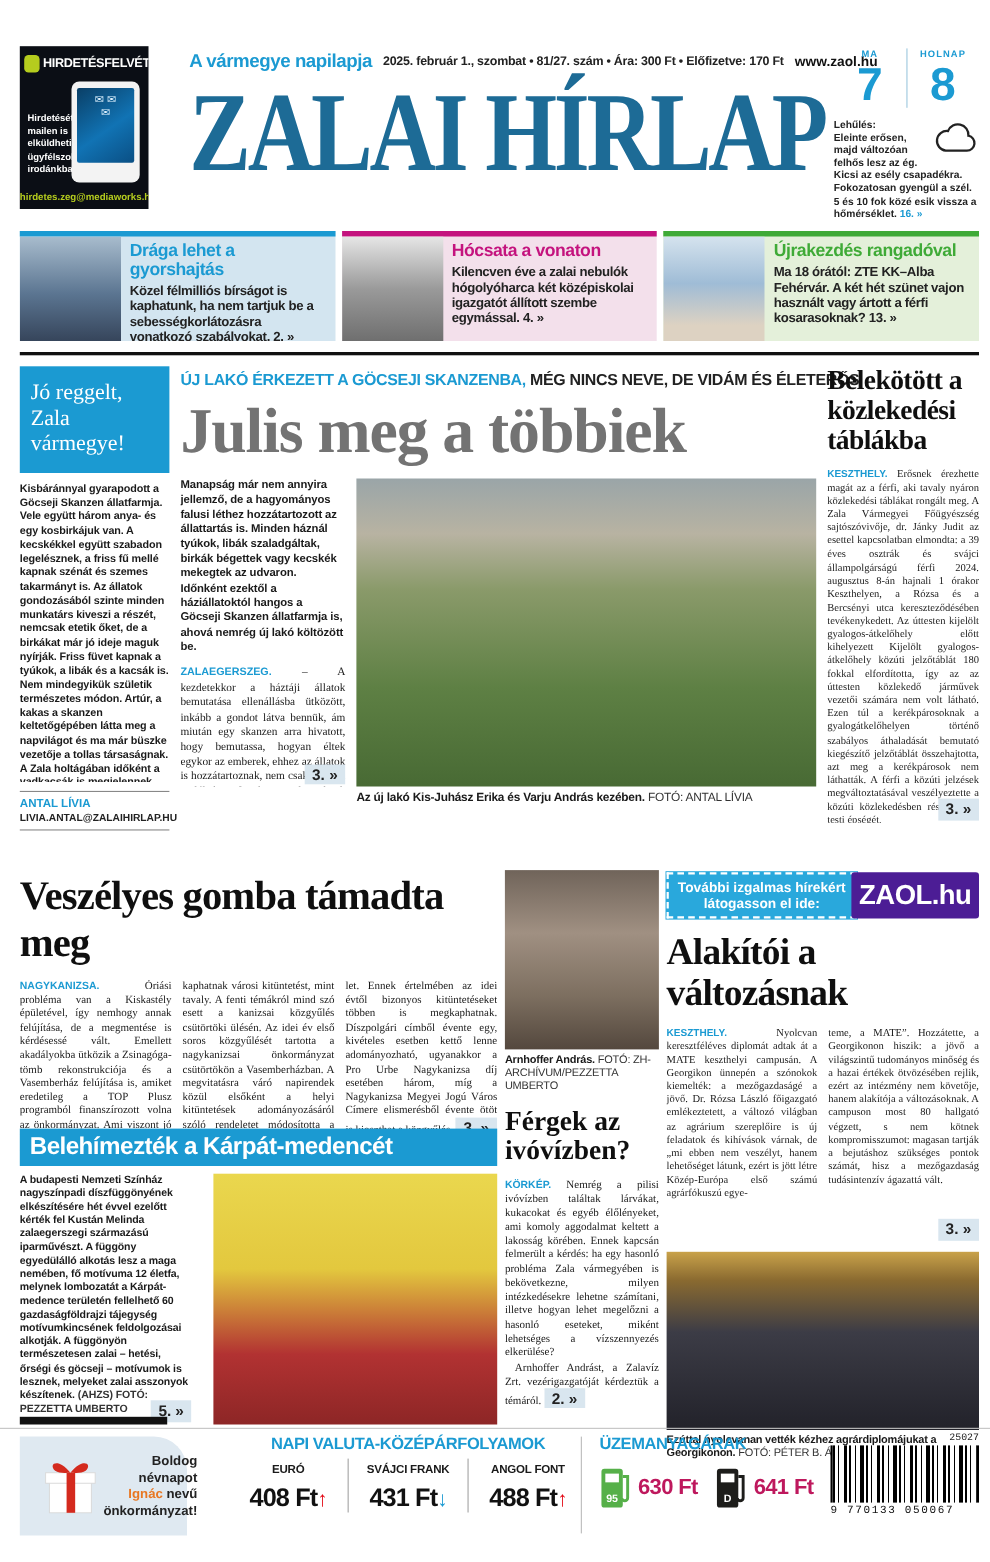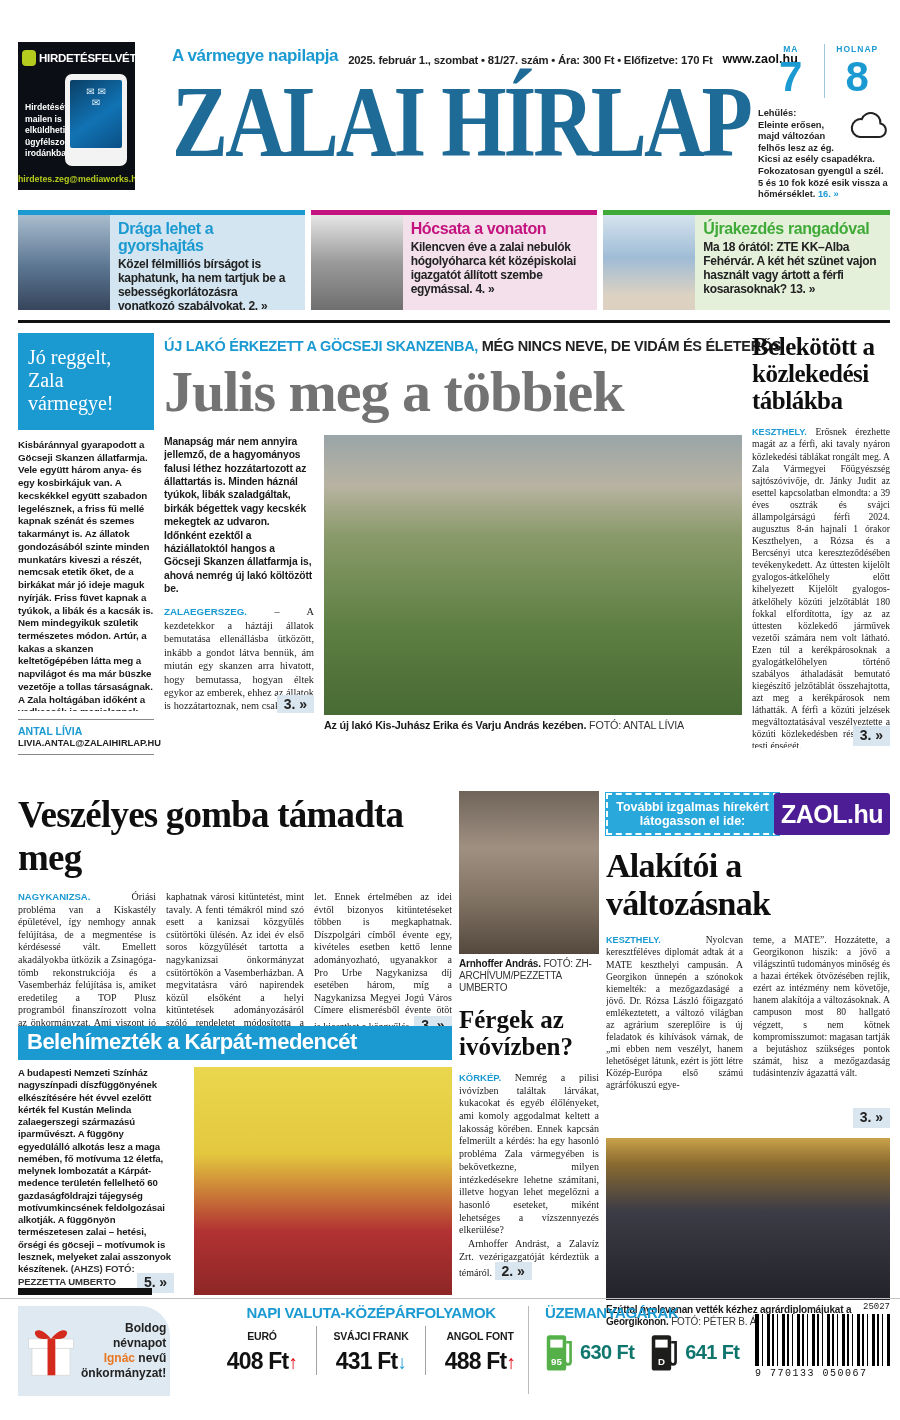--- a/index.html
+++ b/index.html
@@ -11,21 +11,21 @@
   .adbox { position:absolute; left:18px; top:42px; width:117px; height:148px; background:#0b0e15; color:#fff; overflow:hidden; }
   .ad-titlebar { display:flex; align-items:center; gap:3px; margin:8px 4px 0; }
   .ad-tab { width:14px; height:16px; background:#b5cc1e; border-radius:4px; flex:none; }
   .ad-title { font-size:11.5px; font-weight:bold; letter-spacing:-0.3px; white-space:nowrap; }
   .ad-body { position:absolute; left:7px; top:60px; width:58px; font-size:8.6px; font-weight:bold; line-height:1.35; }
   .ad-tablet { position:absolute; right:8px; top:32px; width:62px; height:92px; background:#f3f3f3; border-radius:7px; padding:6px 5px; }
   .ad-screen { width:100%; height:68px; background:linear-gradient(145deg,#0a3f66,#1173b4 55%,#0a4f84); border-radius:2px; color:#dff2ff; font-size:10px; text-align:center; line-height:1.1; padding-top:6px; }
   .ad-email { position:absolute; left:0; right:0; bottom:6px; text-align:center; font-size:8.8px; font-weight:bold; color:#b5cc1e; }
 
   .head-center { position:absolute; left:172px; top:46px; width:578px; }
-  .tag-row { display:flex; align-items:flex-end; gap:10px; white-space:nowrap; }
+  .tag-row { display:flex; align-items:center; gap:10px; white-space:nowrap; }
   .tagline { color:#1b9ad2; font-weight:bold; font-size:17px; letter-spacing:-0.4px; }
   .dateline { font-size:11.3px; font-weight:bold; color:#222; letter-spacing:-0.2px; }
   .website { font-size:12.5px; font-weight:bold; color:#111; margin-left:auto; }
   .masthead { margin-top:2px; text-align:center; font-family:"Liberation Serif",serif; font-weight:bold; font-size:84px; letter-spacing:-3px; color:#1d6b96; transform:scaleY(1.22); transform-origin:center 30%; white-space:nowrap; }
 
   .weather { position:absolute; left:758px; top:44px; width:132px; }
   .w-temps { display:flex; }
   .w-col { flex:1; text-align:center; }
   .w-col + .w-col { border-left:1px solid #9cc7de; }
   .w-label { color:#1b9ad2; font-size:8.5px; font-weight:bold; letter-spacing:1px; }
@@ -112,39 +112,39 @@
   .zaol-logo { width:116px; flex:none; background:#4c1d95; border-radius:3px; color:#fff; font-weight:bold; font-size:25px; display:flex; align-items:center; justify-content:center; margin-left:-5px; letter-spacing:-0.5px; }
   .alak-head { margin-top:12px; font-family:"Liberation Serif",serif; font-size:34px; letter-spacing:-0.7px; color:#0f0f0f; }
   .alak-cols { display:flex; gap:10px; margin-top:11px; height:196px; overflow:hidden; }
   .acol { flex:1; font-family:"Liberation Serif",serif; font-size:9.6px; line-height:1.26; text-align:justify; position:relative; }
   .alak-photo { margin-top:8px; height:162px; background:linear-gradient(180deg,#c9a24a 0%,#8a6a30 16%,#3c3c46 45%,#22222a 100%); }
   .alak-cap { margin-top:4px; font-size:10px; font-weight:bold; line-height:1.2; letter-spacing:-0.2px; }
 
   
   .footer-blackbar { position:absolute; left:18px; top:1288px; width:134px; height:7px; background:#111; }
   .footer-hair { position:absolute; left:0; top:1298px; width:900px; height:1px; background:#c2c2c2; }
-  .nameday { position:absolute; left:18px; top:1306px; width:152px; height:90px; background:#dfe9f1; border-radius:0 30px 0 0; display:flex; align-items:center; gap:4px; padding:7px; }
+  .nameday { position:absolute; left:18px; top:1306px; width:152px; height:90px; background:#dfe9f1; border-radius:0 30px 0 0; display:flex; align-items:center; gap:4px; padding:20px; }
   .gift { flex:none; }
   .nameday-txt { flex:1; text-align:right; font-size:12px; font-weight:bold; line-height:1.25; color:#222; }
   .nameday-name { color:#e87722; }
   .currency { position:absolute; left:208px; top:1304px; width:326px; }
   .cur-title { color:#1b9ad2; font-weight:bold; font-size:15px; text-align:center; letter-spacing:-0.4px; }
   .cur-row { display:flex; margin-top:5px; }
   .cur-item { flex:1; text-align:center; padding-top:4px; }
   .cur-item + .cur-item { border-left:1px solid #a3a3a3; }
   .cur-label { font-size:10.5px; font-weight:bold; letter-spacing:-0.2px; }
   .cur-value { font-size:23px; font-weight:bold; letter-spacing:-0.8px; margin-top:6px; color:#111; }
   .arrow-up { color:#e30613; font-size:19px; }
   .arrow-down { color:#1b9ad2; font-size:19px; }
   .vsep { position:absolute; left:528px; top:1306px; width:1px; height:88px; background:#bbb; }
   .fuel { position:absolute; left:545px; top:1304px; width:195px; }
   .fuel-title { color:#1b9ad2; font-weight:bold; font-size:15px; letter-spacing:-0.4px; }
   .fuel-row { display:flex; gap:16px; margin-top:10px; align-items:center; }
   .fuel-item { display:flex; align-items:center; gap:5px; }
-  .fuel-price { font-size:20px; font-weight:bold; letter-spacing:-0.6px; color:#0f766e; }
+  .fuel-price { font-size:20px; font-weight:bold; letter-spacing:-0.6px; color:#be185d; }
   .barcode { position:absolute; left:755px; top:1302px; width:135px; height:92px; }
   .bc-top { text-align:right; font-size:9px; font-family:"Liberation Mono",monospace; color:#222; }
   .bc-bars { margin-top:2px; height:52px; background:repeating-linear-gradient(90deg,#000 0 2px,#fff 2px 5px,#000 5px 6px,#fff 6px 10px,#000 10px 13px,#fff 13px 15px); border-left:2px solid #000; border-right:2px solid #000; }
   .bc-num { margin-top:2px; font-size:10px; font-family:"Liberation Mono",monospace; letter-spacing:1.5px; color:#111; }
 </style>
 </head>
 <body>
 
 <div class="page">
 

